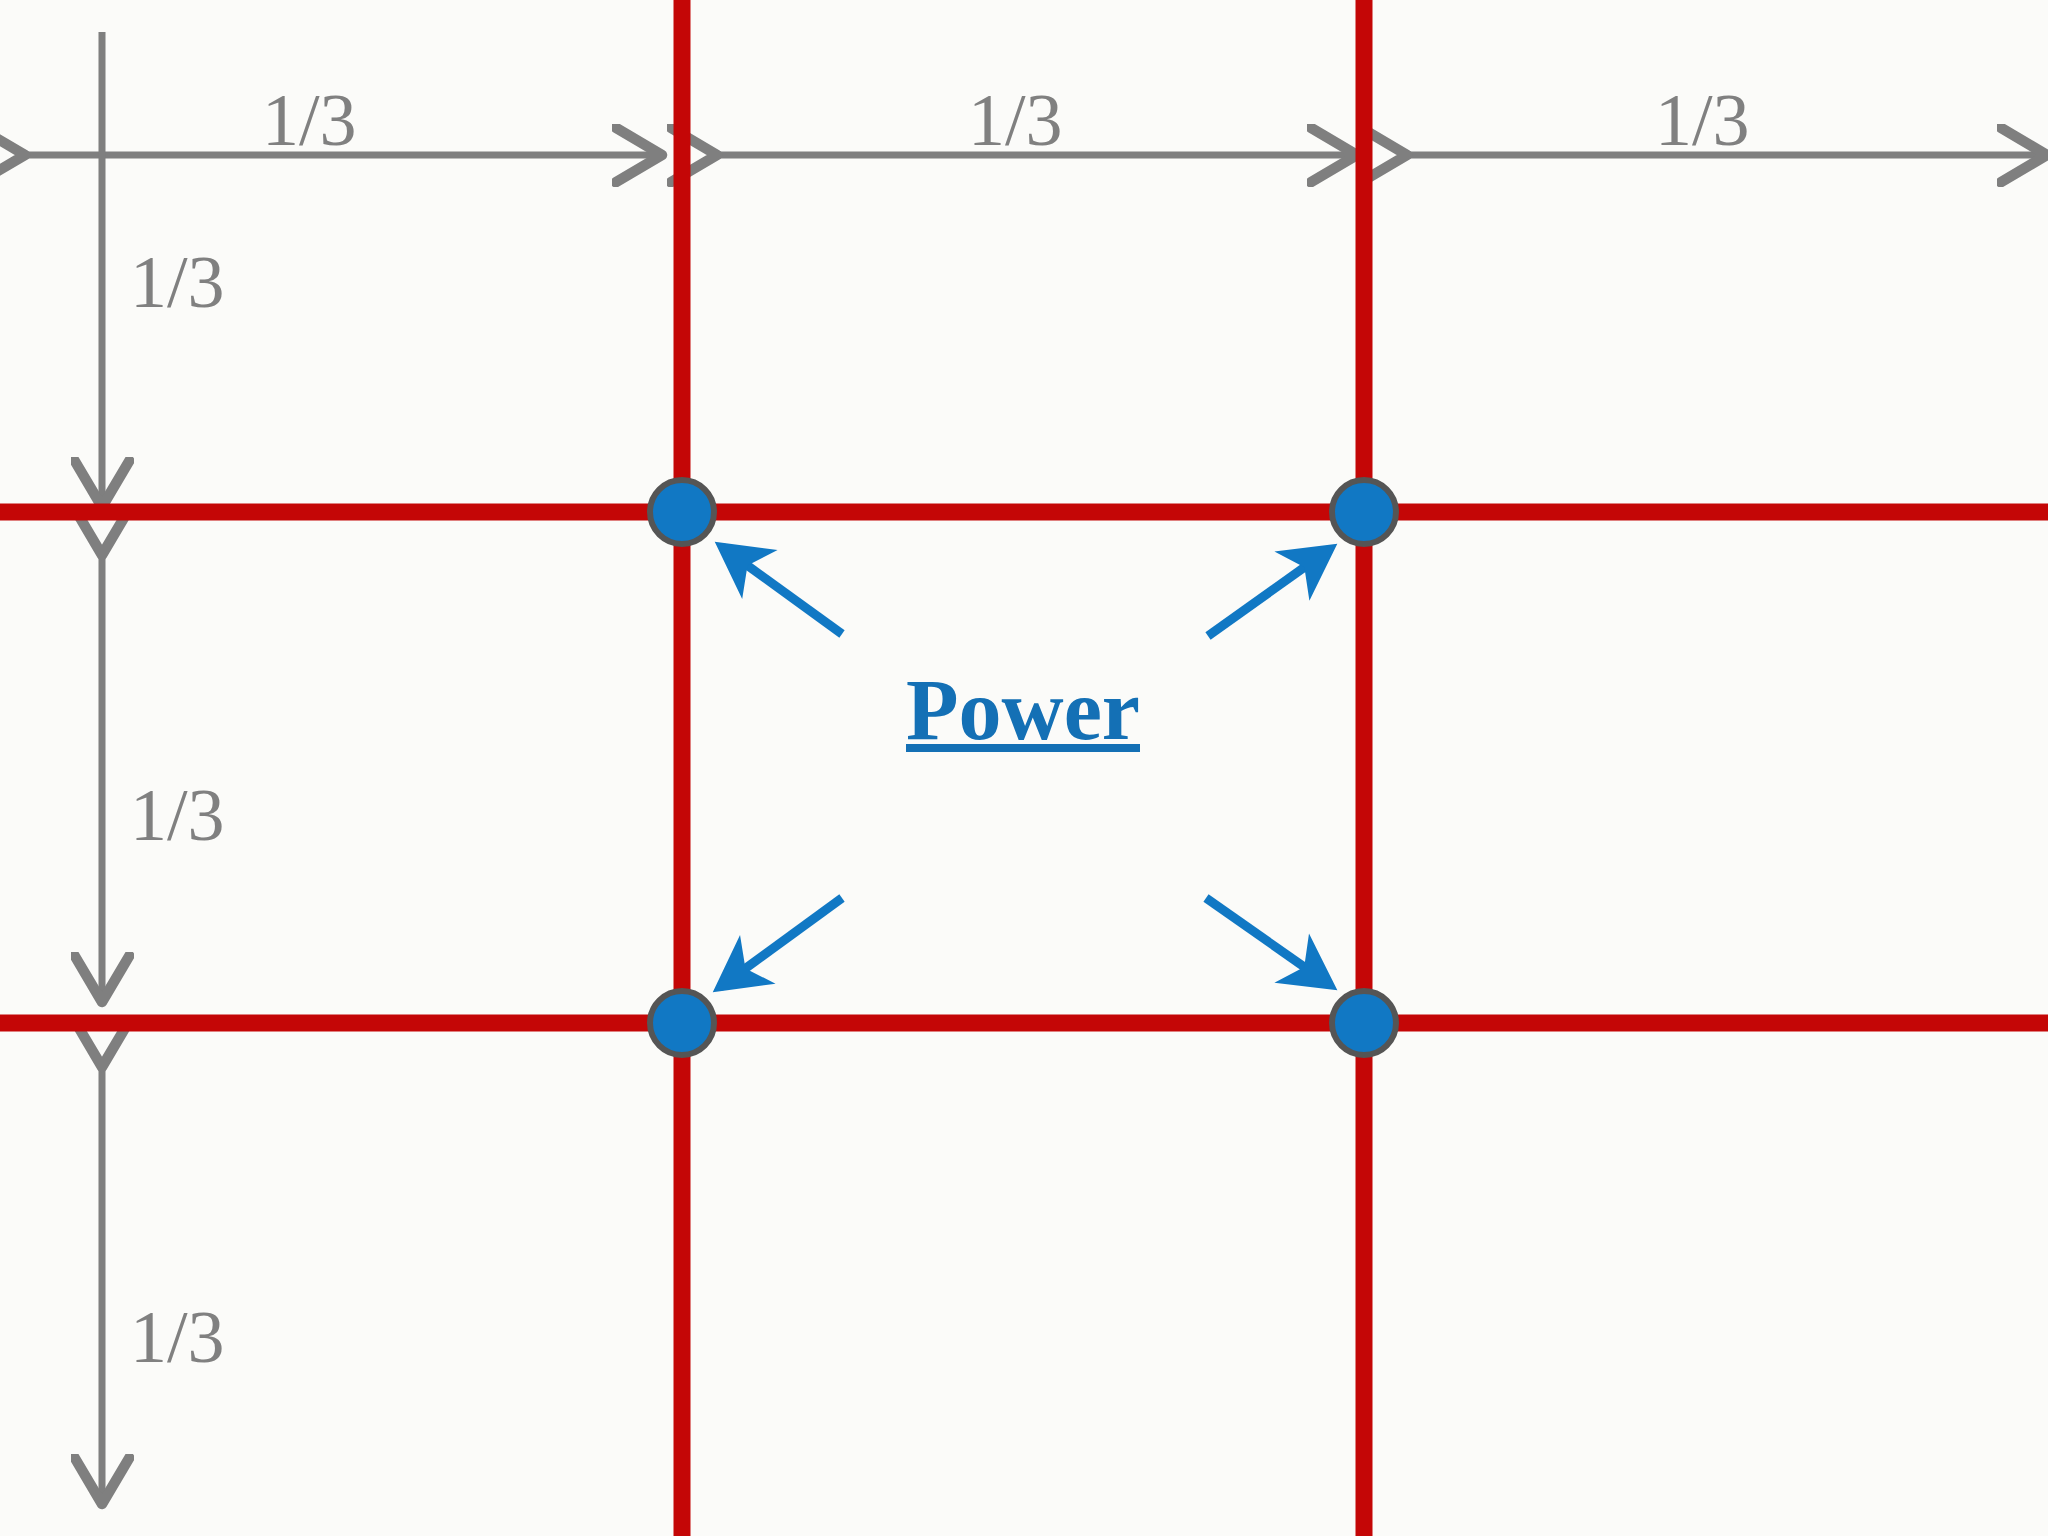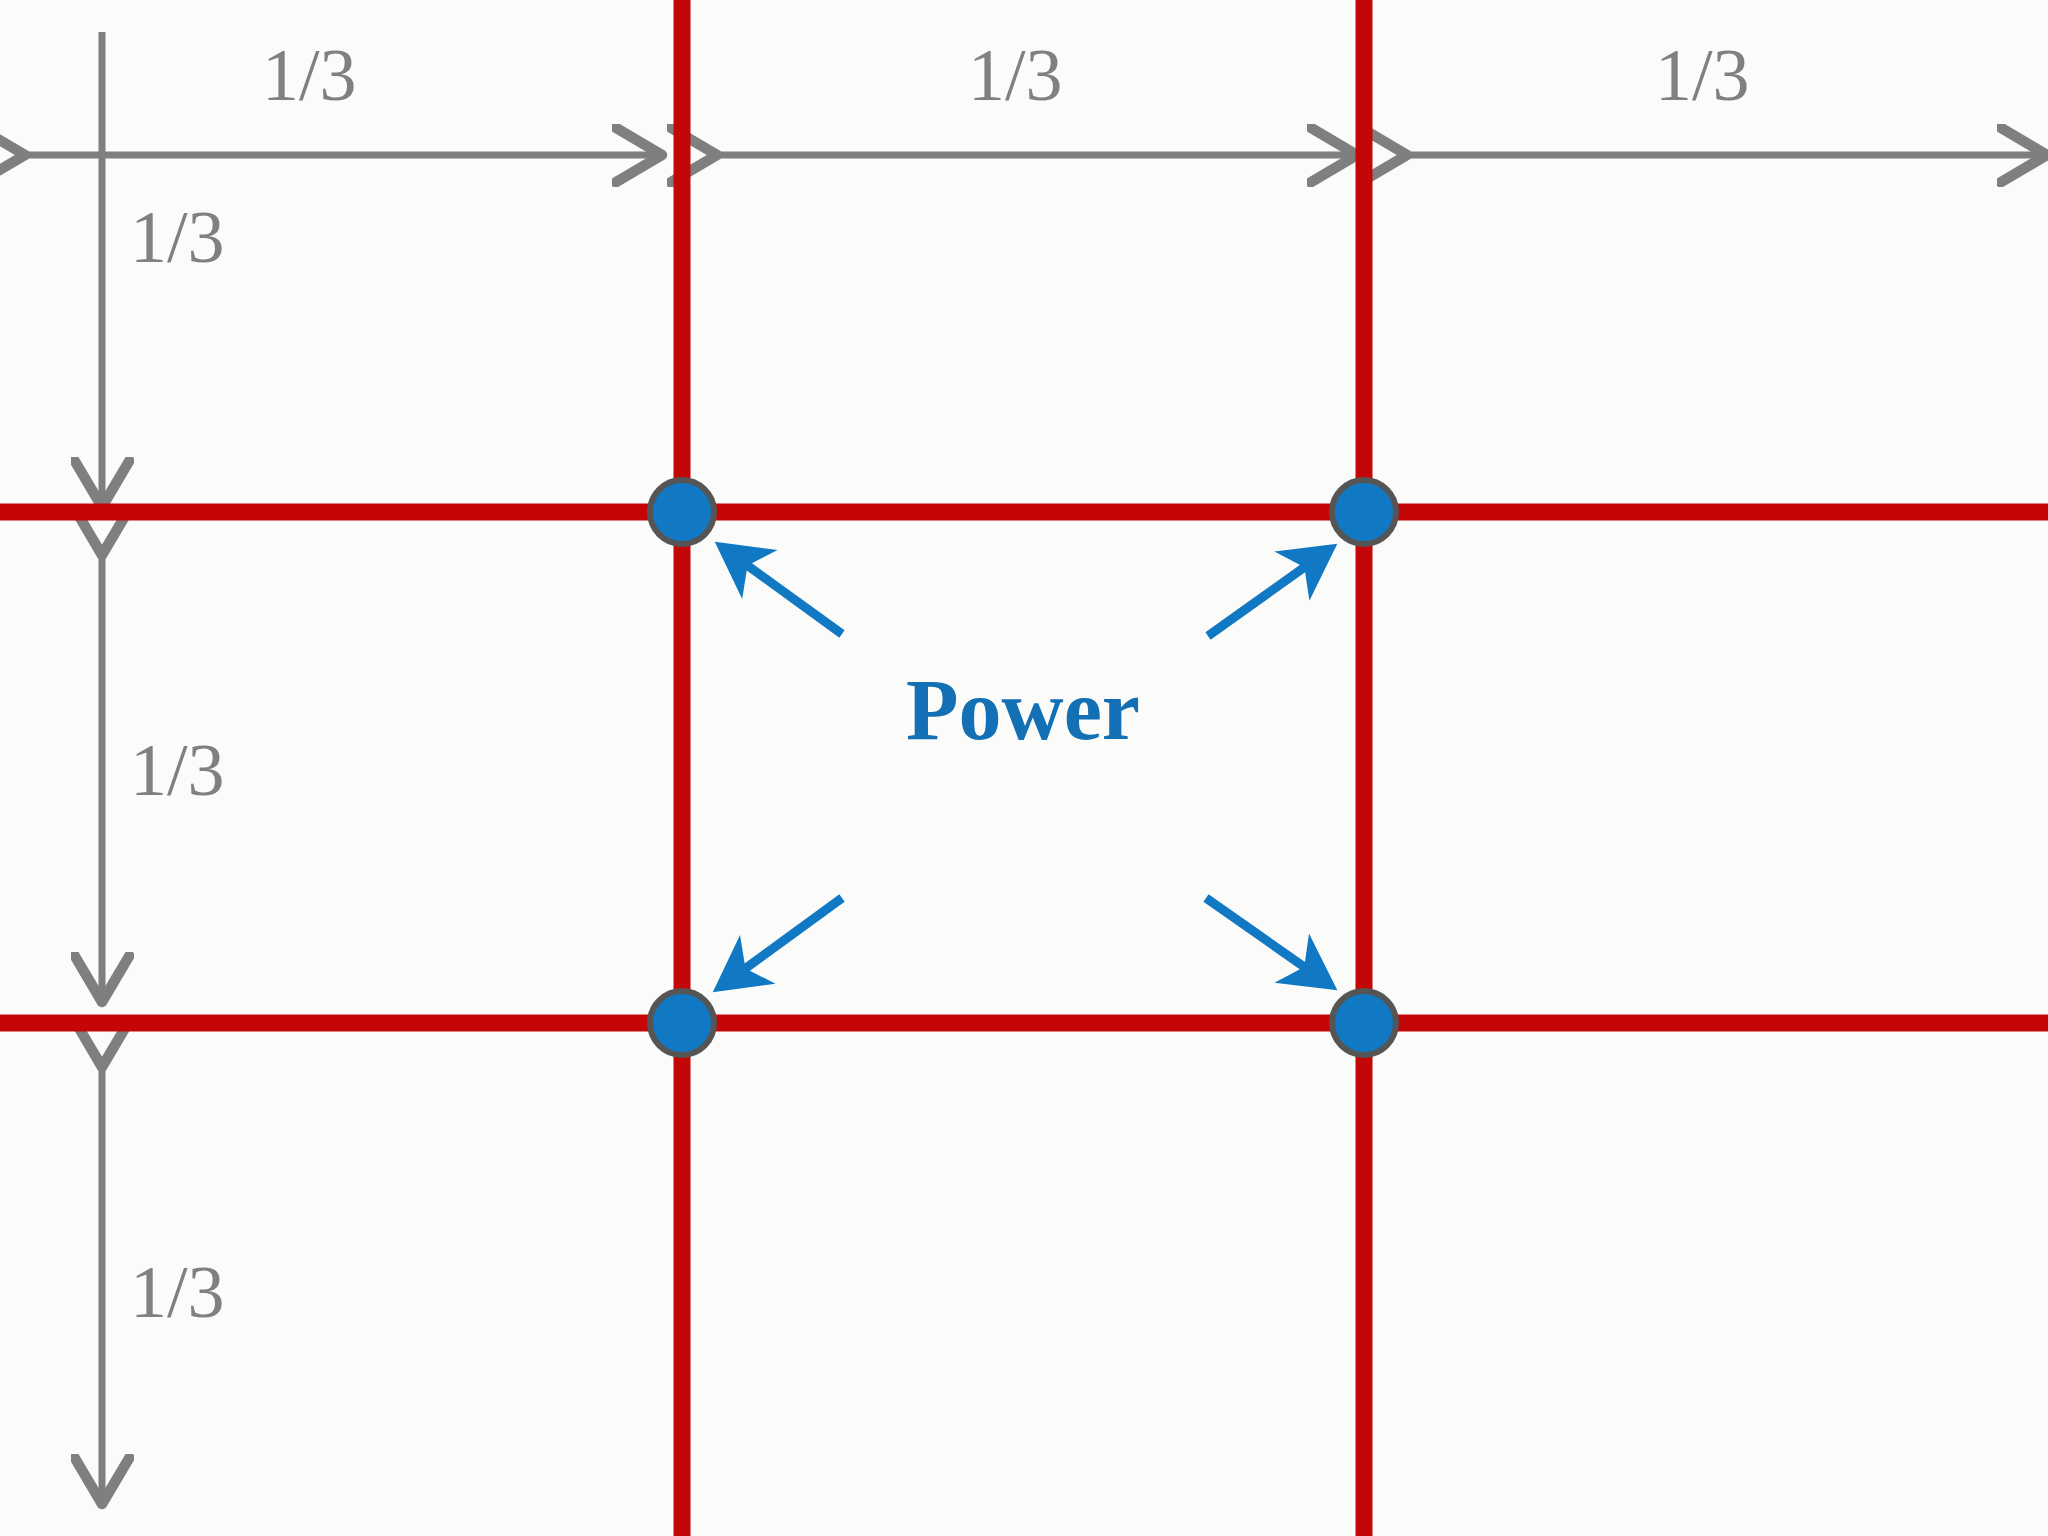--- a/index.html
+++ b/index.html
@@ -23,20 +23,21 @@
     height: 1536px;
   }
   .lbl {
     position: absolute;
     color: #808080;
     font-family: "Liberation Serif", "DejaVu Serif", serif;
     font-size: 74px;
     line-height: 1;
     white-space: nowrap;
     user-select: none;
+    margin-top: 45px;
   }
   .pp {
     position: absolute;
     color: #1470b5;
     font-family: "Liberation Serif", "DejaVu Serif", serif;
     font-weight: bold;
     font-size: 86px;
     line-height: 1.12;
     text-align: center;
     white-space: nowrap;
@@ -96,17 +97,17 @@
   </svg>
 
   <div class="lbl" id="lab-h1" style="left: 262px; top: 38px;">1/3</div>
   <div class="lbl" id="lab-h2" style="left: 968px; top: 38px;">1/3</div>
   <div class="lbl" id="lab-h3" style="left: 1655px; top: 38px;">1/3</div>
 
   <div class="lbl" id="lab-v1" style="left: 130px; top: 200px;">1/3</div>
   <div class="lbl" id="lab-v2" style="left: 130px; top: 733px;">1/3</div>
   <div class="lbl" id="lab-v3" style="left: 130px; top: 1255px;">1/3</div>
 
-  <div class="pp" id="pp-text" style="left: 1023px; top: 662px; transform: translateX(-50%);">
+  <div class="pp" id="pp-text" style="left: 1023px; top: 662px; transform: translateX(-50%); text-decoration: underline;">
     <div>Power</div>
   </div>
 
 </div>
 
 </body></html>

